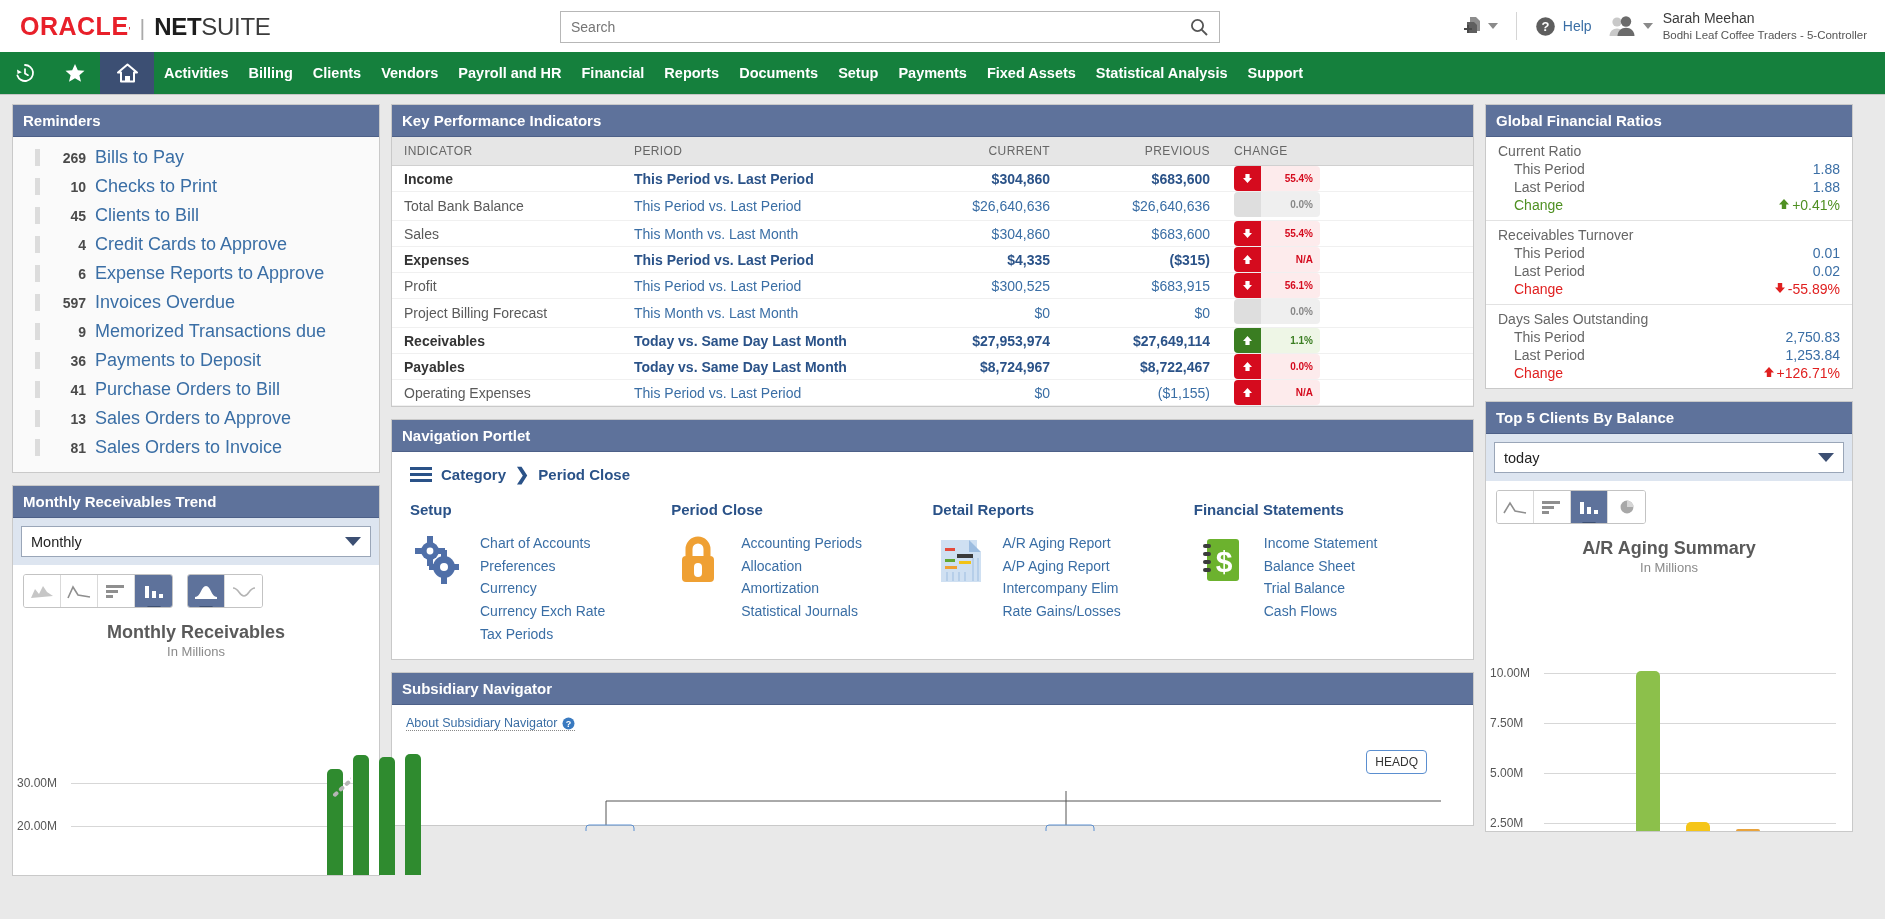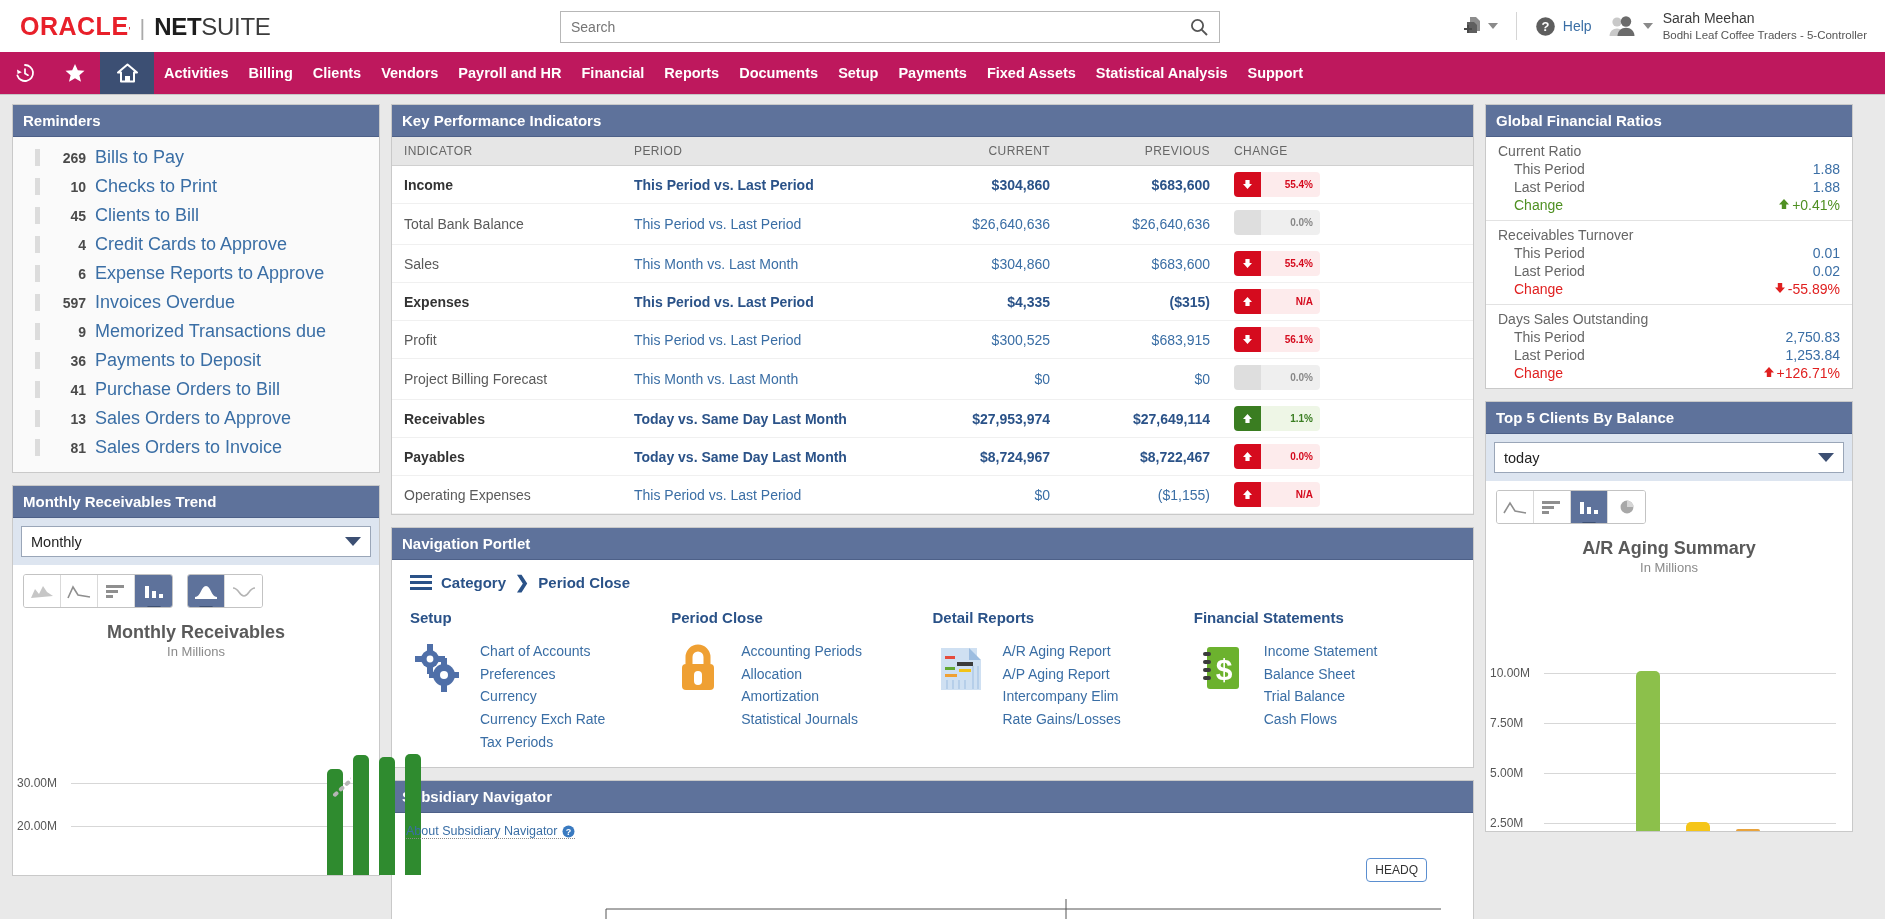--- a/index.html
+++ b/index.html
@@ -40,21 +40,21 @@
   .tr-item { display:flex; align-items:center; height:52px; padding:0 8px; cursor:pointer; }
   .vbar { width:1px; height:28px; background:#d5d5d5; margin:0 10px; }
   .caret { width:0;height:0;border-left:5px solid transparent;border-right:5px solid transparent;border-top:6px solid #8a8a8a; margin-left:5px;}
   .help-label { color:#3a6ea5; font-size:14px; margin-left:7px; }
   .user-block { line-height:1.25; margin-left:10px; }
   .user-name { font-size:14px; color:#3a3a3a; }
   .user-sub { font-size:11.5px; color:#555; }
 
   
   .navbar {
-    height:42px; background:#be185d; display:flex; align-items:stretch;
+    height:42px; background:#15803d; display:flex; align-items:stretch;
     box-shadow:0 1px 0 rgba(0,0,0,.15);
   }
   .navicon { width:50px; display:flex; align-items:center; justify-content:center; cursor:pointer; }
   .navicon.home { background:#3c4f73; width:54px;}
   .navitem {
     display:flex; align-items:center; padding:0 10px; color:#fff;
     font-weight:bold; font-size:14.5px; cursor:pointer; white-space:nowrap;
   }
 
   
@@ -102,21 +102,21 @@
   .bars { position:absolute; left:58px; right:16px; bottom:0; top:0; }
   .bar { position:absolute; bottom:0; border-radius:5px 5px 0 0; }
 
   
   table.kpi { width:100%; border-collapse:collapse; }
   table.kpi th {
     background:#e6e6e6; color:#666; font-weight:normal; font-size:12px;
     letter-spacing:.4px; text-align:left; padding:7px 12px; border-bottom:1px solid #d0d0d0;
   }
   table.kpi th.r { text-align:right; }
-  table.kpi td { padding:6px 12px; font-size:14px; color:#3a6ea5; border-bottom:1px solid #f0f0f0; }
+  table.kpi td { padding:0 12px; font-size:14px; color:#3a6ea5; border-bottom:1px solid #f0f0f0; }
   table.kpi td.ind { color:#5a5a5a; }
   table.kpi tr.b td { font-weight:bold; color:#2a5288; }
   table.kpi tr.b td.ind { color:#333; }
   table.kpi td.num { text-align:right; }
   .badge { display:inline-flex; align-items:stretch; border-radius:4px; overflow:hidden; width:86px; height:25px;}
   .badge .ar { width:27px; display:flex; align-items:center; justify-content:center; }
   .badge .pct { flex:1; display:flex; align-items:center; justify-content:flex-end; padding-right:7px; font-weight:bold; font-size:10px;}
   .badge.neg .ar{background:#d50b1e;} .badge.neg .pct{background:#fdebec;color:#d50b1e;}
   .badge.pos .ar{background:#3a7d21;} .badge.pos .pct{background:#eef6e6;color:#3a7d21;}
   .badge.up-red .ar{background:#d50b1e;} .badge.up-red .pct{background:#fdebec;color:#d50b1e;}

